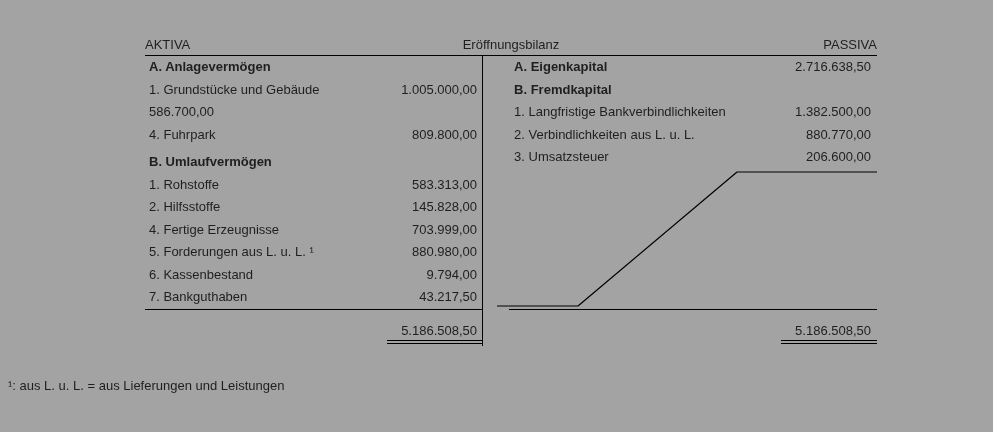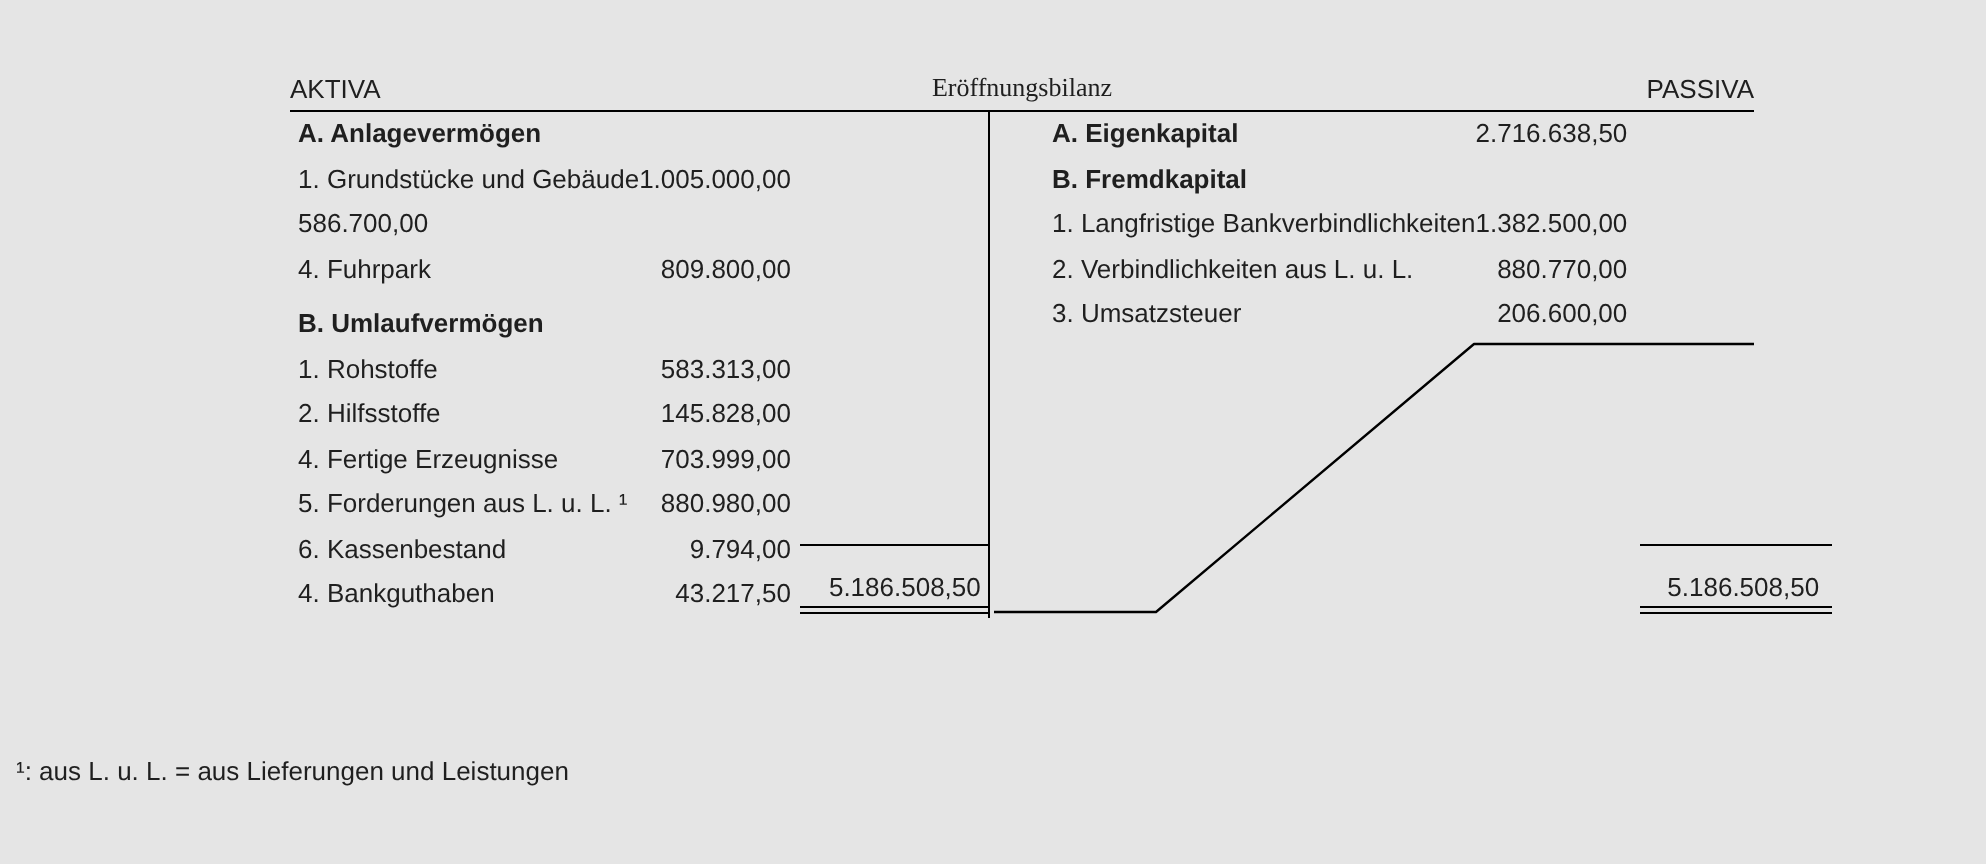--- a/index.html
+++ b/index.html
@@ -1,40 +1,40 @@
 <!DOCTYPE html>
 <html><head>
 <meta charset="utf-8">
 <style>
   html, body { margin: 0; padding: 0; }
   .page {
     position: relative;
     width: 993px;
     height: 432px;
-    background: #e5e5e5;
+    background: #a3a3a3;
     color: #1f1f1f;
     font-family: "Liberation Sans", "DejaVu Sans", sans-serif;
     font-size: 13px;
     overflow: hidden;
   }
   .sheet { position: absolute; left: 145px; top: 36px; width: 732px; }
   .sheet-header {
     display: flex;
     align-items: flex-end;
     height: 20px;
     box-sizing: border-box;
     border-bottom: 1px solid #000;
     padding-bottom: 3px;
   }
   .h-left  { flex: 1; text-align: left; }
-  .h-center{ flex: 1; text-align: center; font-family: Liberation Serif, serif; }
+  .h-center{ flex: 1; text-align: center; }
   .h-right { flex: 1; text-align: right; }
 
   .sheet-body { display: flex; align-items: stretch; position: relative; }
-  .col { display: flex; flex-direction: row; box-sizing: border-box; }
+  .col { display: flex; flex-direction: column; box-sizing: border-box; }
   .col-aktiva  { width: 350px; border-right: 1px solid #000; }
   .col-passiva { width: 381px; margin-left: 26px; }
 
   .rows { display: block; }
   .row {
     display: flex;
     justify-content: space-between;
     height: 22.5px;
     line-height: 22.5px;
     white-space: nowrap;
@@ -130,21 +130,21 @@
               <span class="lbl">5. Forderungen aus L. u. L. ¹</span>
               <span class="val">880.980,00</span>
             </div>
 
             <div class="row">
               <span class="lbl">6. Kassenbestand</span>
               <span class="val">9.794,00</span>
             </div>
 
             <div class="row">
-              <span class="lbl">4. Bankguthaben</span>
+              <span class="lbl">7. Bankguthaben</span>
               <span class="val">43.217,50</span>
             </div>
           </div>
         <div class="totals">
           <span class="total-amount">5.186.508,50</span>
         </div>
       </div>
 
       <div class="col col-passiva">
         <div class="rows">

